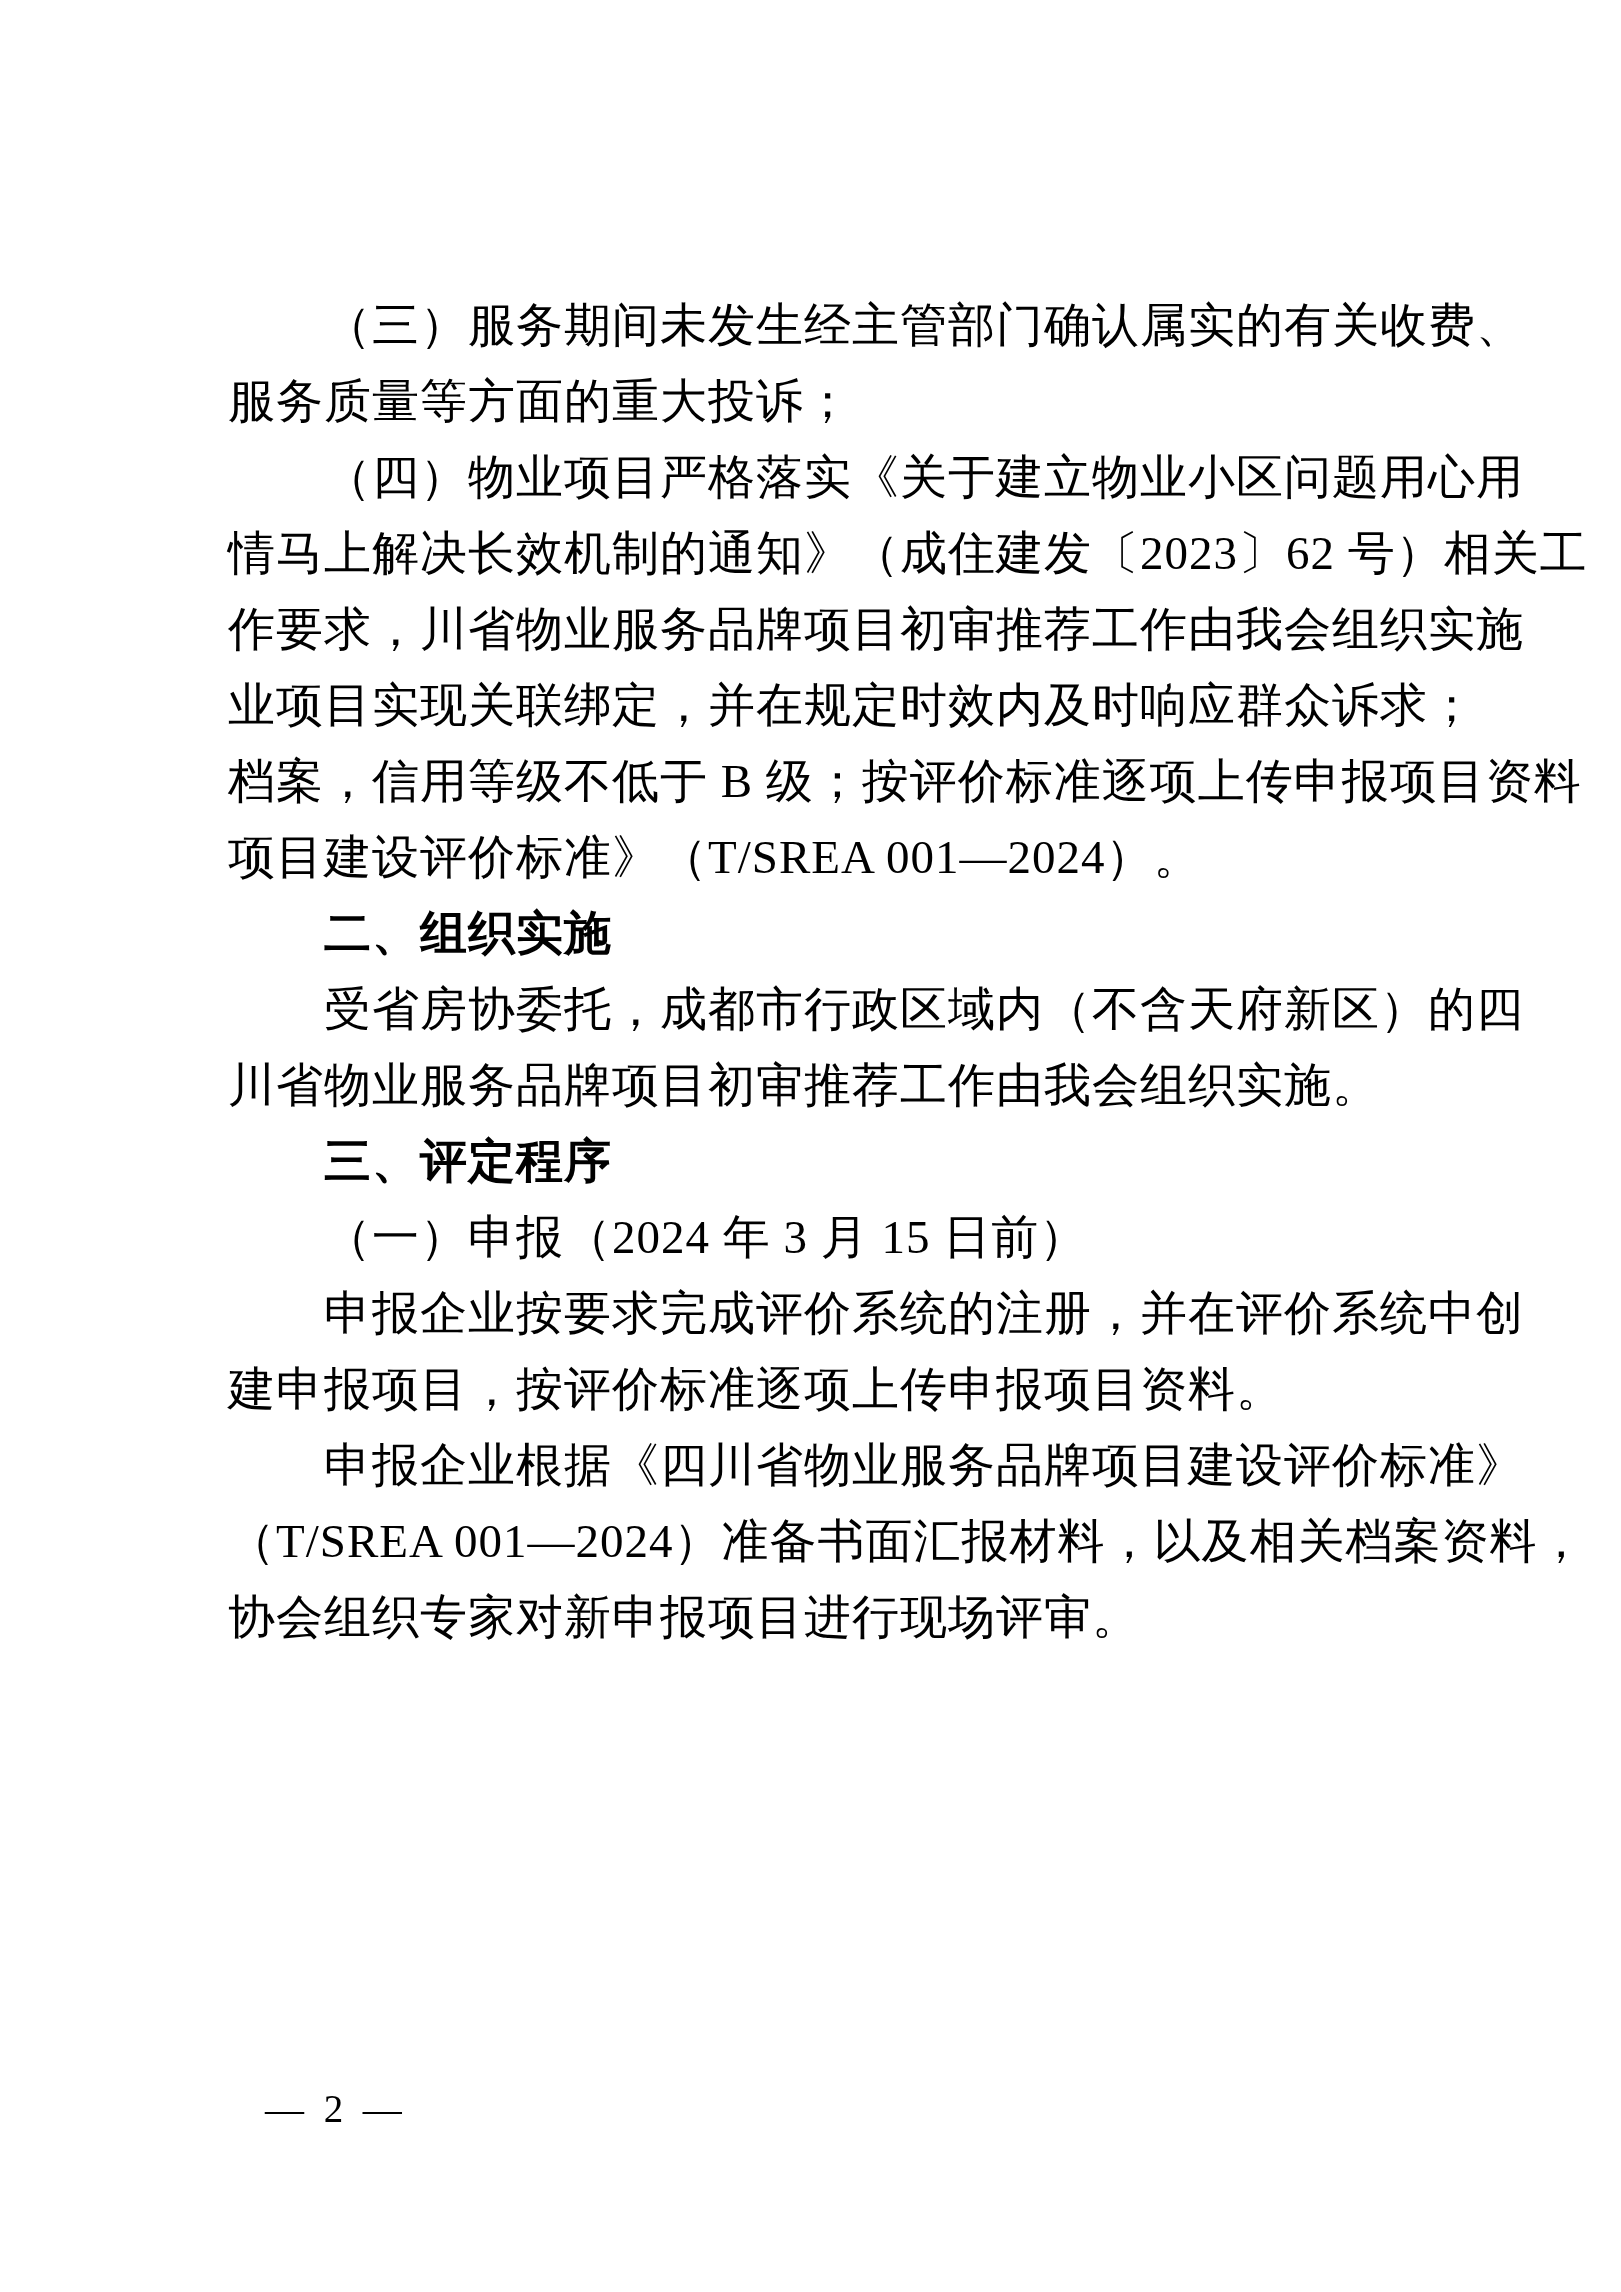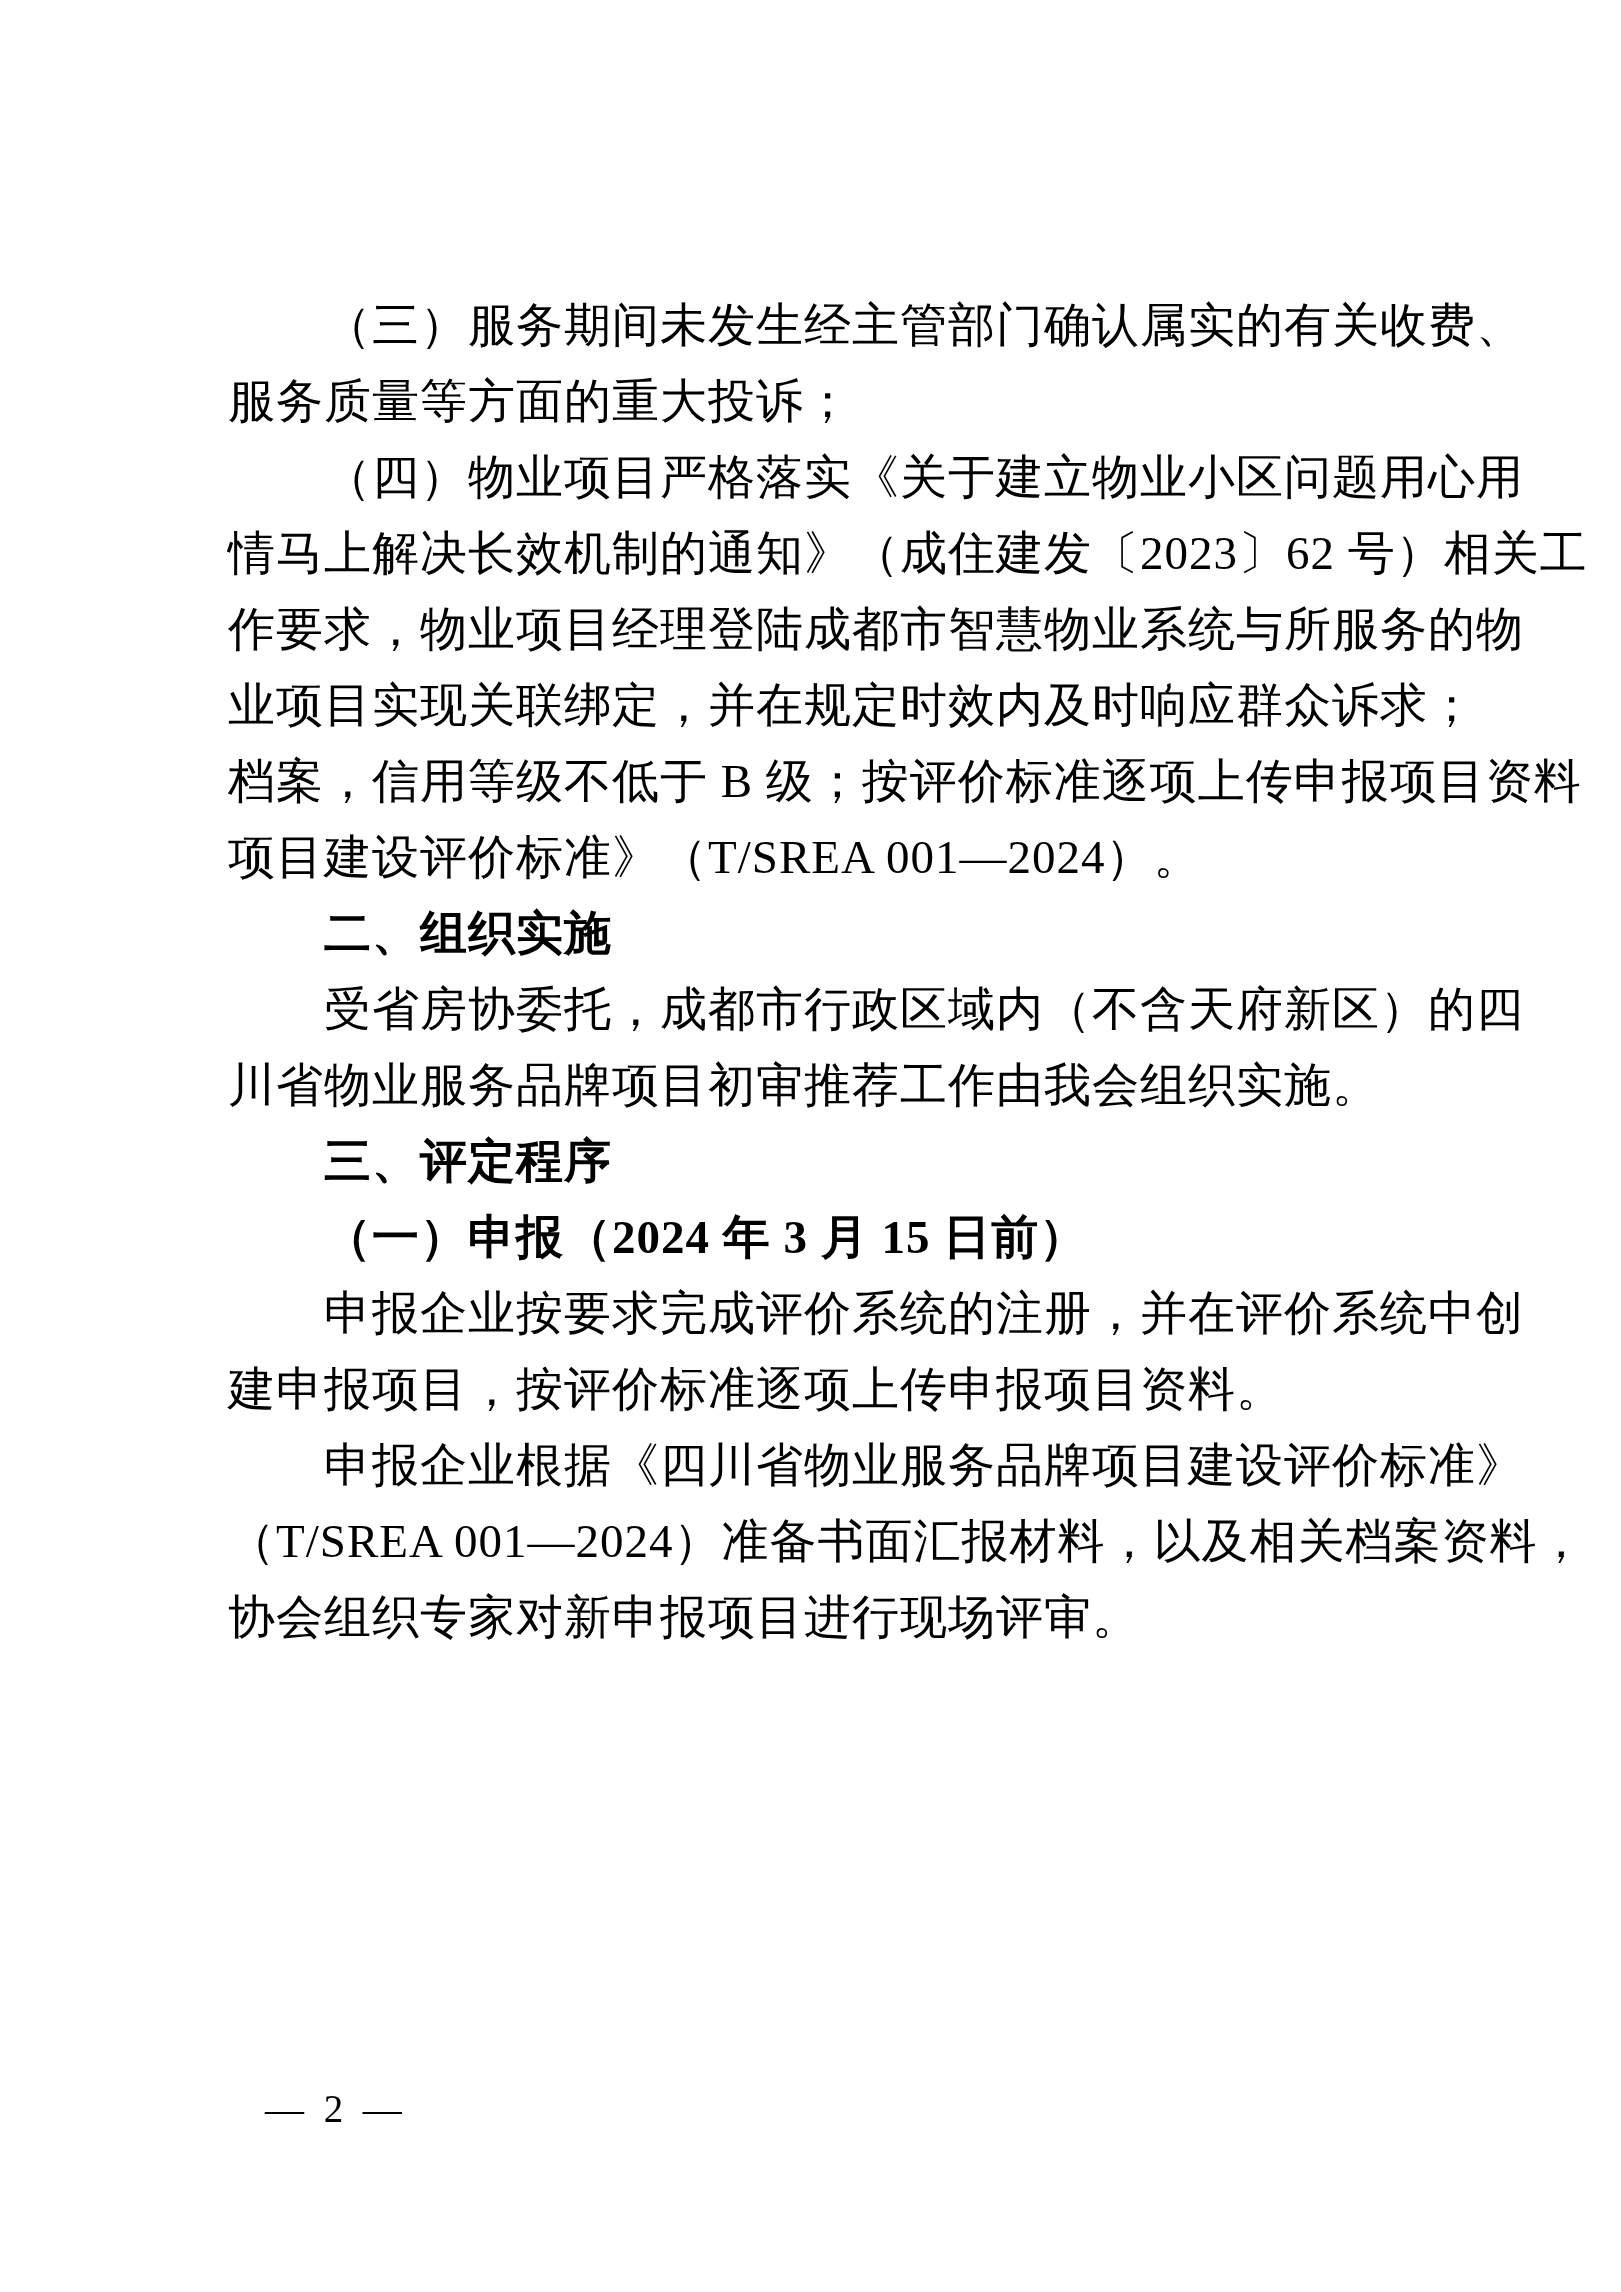--- a/index.html
+++ b/index.html
@@ -33,21 +33,21 @@
     font-weight: 400;
   }
   .line.indent {
     padding-left: 96px;
   }
   .line.heading {
     font-family: Liberation Sans, sans-serif;
     font-weight: 700;
   }
   .line.subheading {
-    font-weight: 700;
+    font-weight: 400;
   }
   .page-number {
     position: absolute;
     left: 253px;
     top: 2079px;
     height: 59px;
     line-height: 59px;
     font-size: 39px;
     letter-spacing: 2px;
     word-spacing: 5.9px;
@@ -58,21 +58,21 @@
 </style>
 </head>
 <body>
 
 <div class="page">
   <div class="content">
     <div class="line indent">（三）服务期间未发生经主管部门确认属实的有关收费、</div>
     <div class="line">服务质量等方面的重大投诉；</div>
     <div class="line indent">（四）物业项目严格落实《关于建立物业小区问题用心用</div>
     <div class="line">情马上解决长效机制的通知》（成住建发〔2023〕62 号）相关工</div>
-    <div class="line">作要求，物业项目经理登陆成都市智慧物业系统与所服务的物</div>
+    <div class="line">作要求，川省物业服务品牌项目初审推荐工作由我会组织实施</div>
     <div class="line">业项目实现关联绑定，并在规定时效内及时响应群众诉求；</div>
     <div class="line">档案，信用等级不低于 B 级；按评价标准逐项上传申报项目资料</div>
     <div class="line">项目建设评价标准》（T/SREA 001—2024）。</div>
     <div class="line heading indent">二、组织实施</div>
     <div class="line indent">受省房协委托，成都市行政区域内（不含天府新区）的四</div>
     <div class="line">川省物业服务品牌项目初审推荐工作由我会组织实施。</div>
     <div class="line heading indent">三、评定程序</div>
     <div class="line subheading indent">（一）申报（2024 年 3 月 15 日前）</div>
     <div class="line indent">申报企业按要求完成评价系统的注册，并在评价系统中创</div>
     <div class="line">建申报项目，按评价标准逐项上传申报项目资料。</div>

